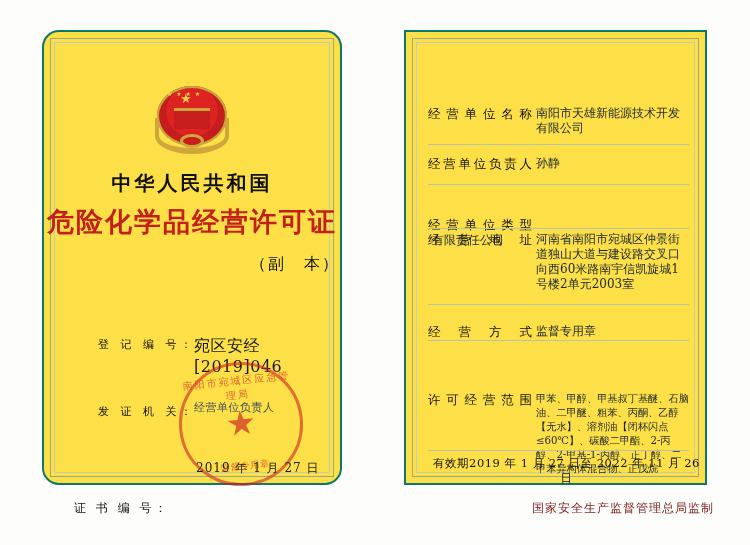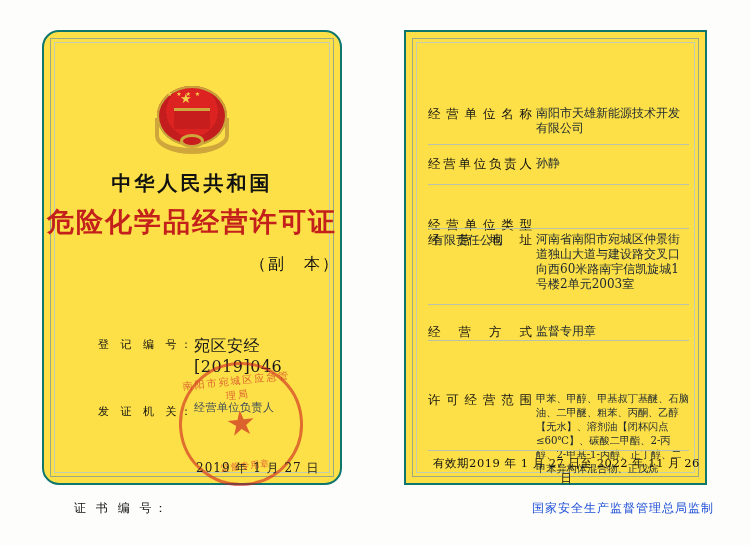--- a/index.html
+++ b/index.html
@@ -305,21 +305,21 @@
     font-size: 12px;
     color: #111;
     letter-spacing: 3px;
   }
   .footer-right {
     position: absolute;
     right: 36px;
     top: 500px;
     font-family: "DejaVu Serif", "Liberation Serif", serif;
     font-size: 12px;
-    color: #1d4ed8;
+    color: #7f1d1d;
     letter-spacing: 1px;
   }
 </style>
 </head>
 <body>
 
 <div class="page">
 
   <div class="cert left-cert">
     <div class="cert-inner">

